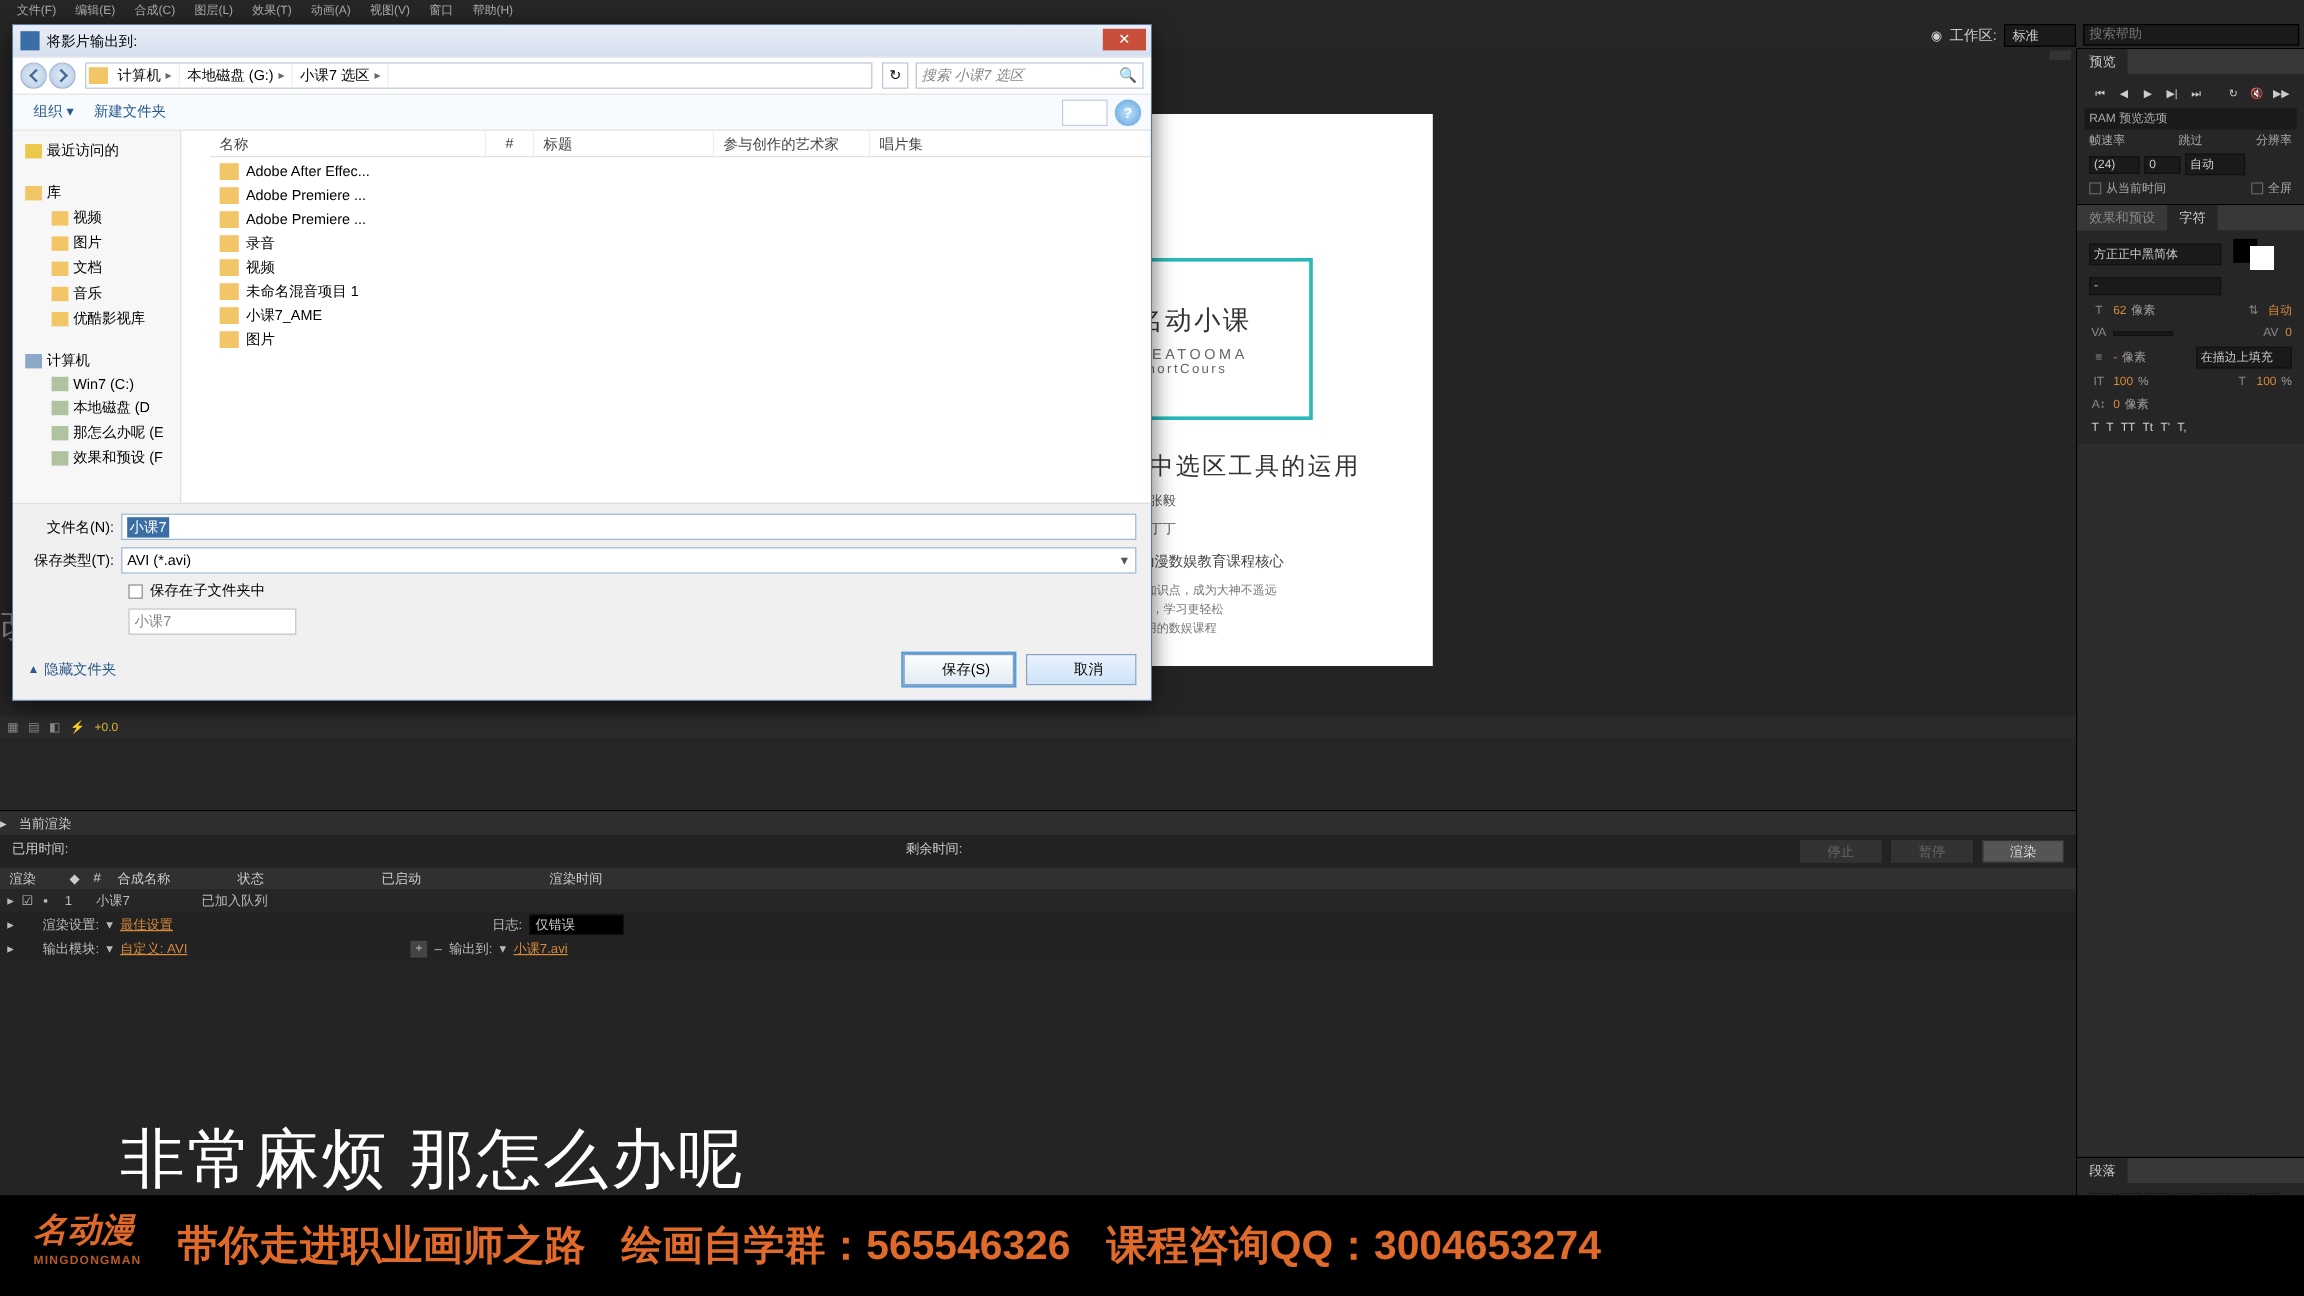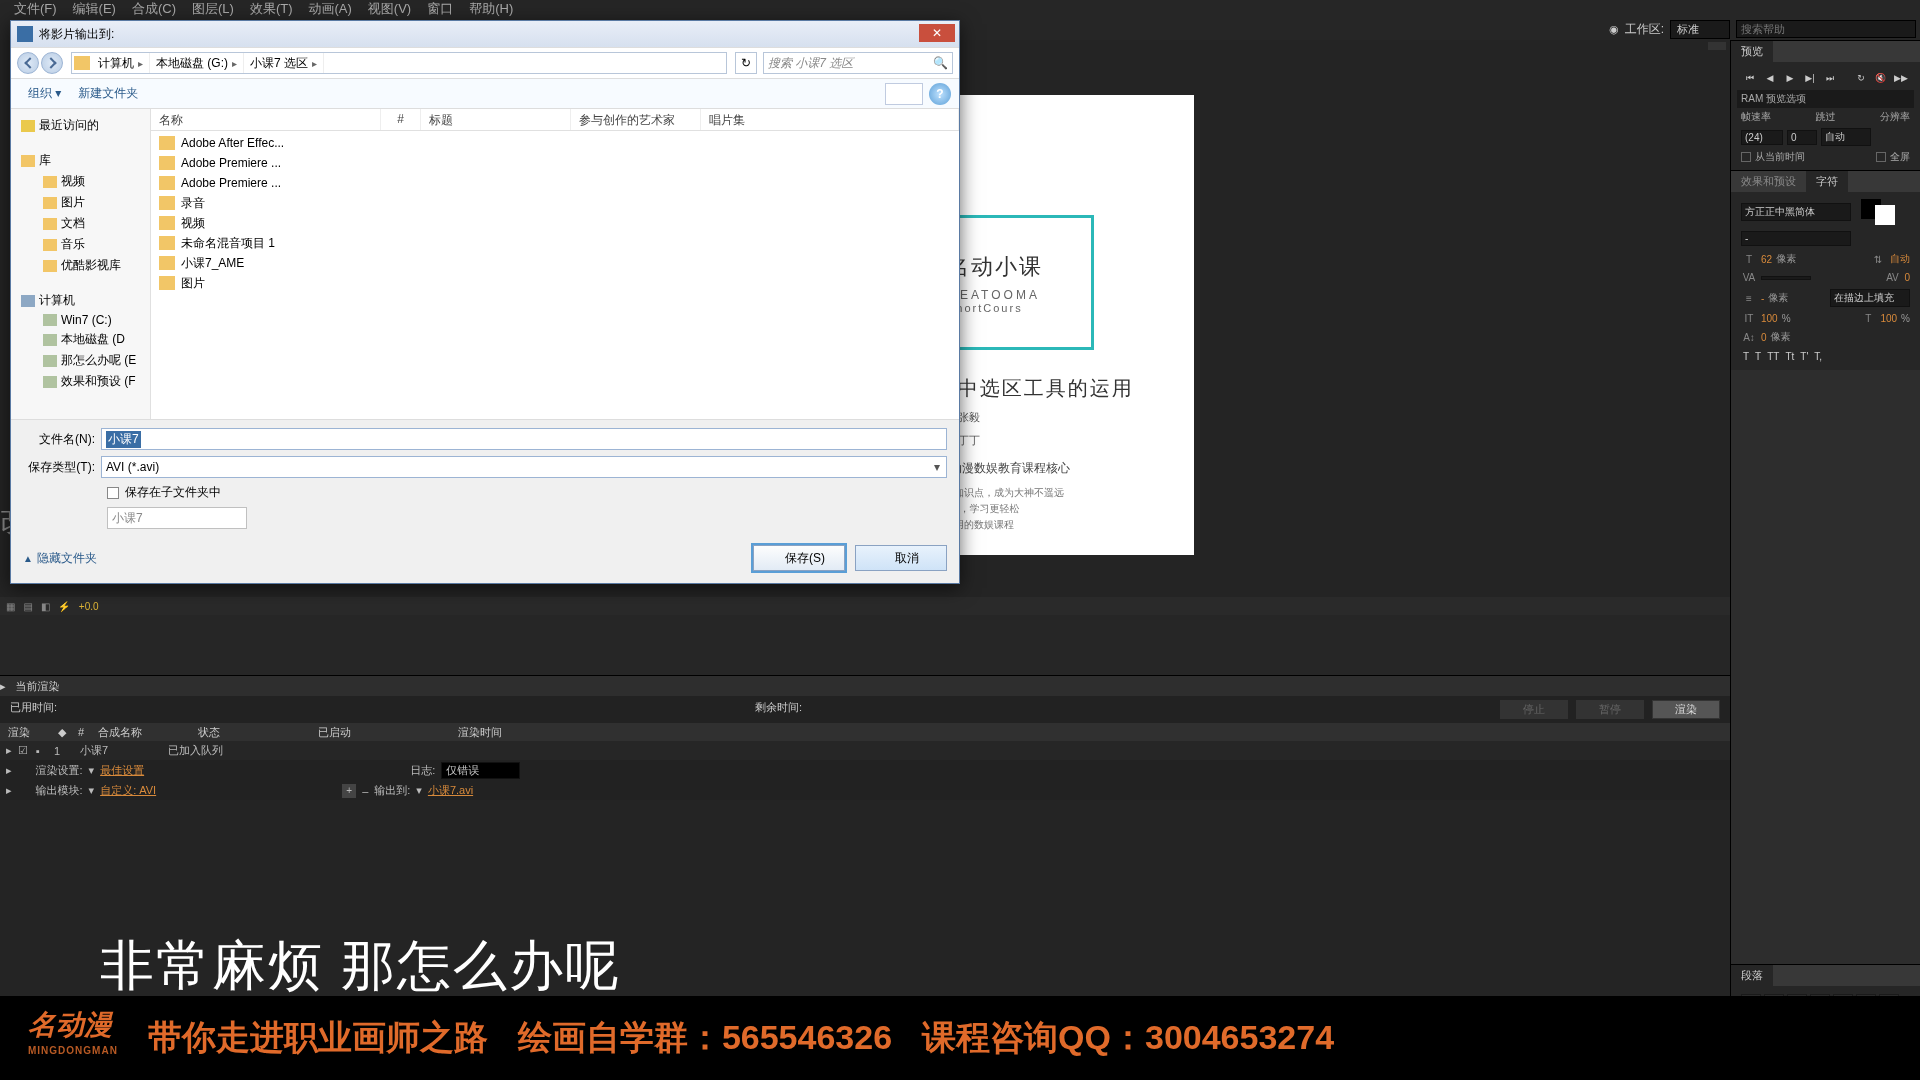--- a/index.html
+++ b/index.html
@@ -1,19 +1,19 @@
 <!DOCTYPE html>
 <html><head>
 <meta charset="utf-8">
 <style>
 * { margin:0; padding:0; box-sizing:border-box; font-family:"Microsoft YaHei",SimSun,Arial,sans-serif; }
 body { background:#262626; color:#ccc; font-size:11px; overflow:hidden; width:1920px; height:1080px; position:relative; }
 
 
-.menubar { background:#262626; height:18px; display:flex; align-items:center; padding:0 6px; font-size:13px; color:#aaa; }
+.menubar { background:#262626; height:18px; display:flex; align-items:center; padding:0 6px; font-size:10px; color:#aaa; }
 .menubar span { padding:0 8px; cursor:default; }
 
 
 .topbar { position:absolute; top:18px; right:0; left:0; height:22px; background:#262626; display:flex; justify-content:flex-end; align-items:center; gap:6px; padding-right:4px;}
 .topbar .ws-label { color:#ccc; font-size:12px; }
 .topbar .ws-sel { background:#1a1a1a; border:1px solid #000; color:#ccc; padding:1px 30px 1px 6px; font-size:11px;}
 .topbar .search { background:#1a1a1a; border:1px solid #000; color:#888; width:180px; padding:2px 4px; font-size:11px;}
 
 
 .workspace { position:absolute; top:40px; left:0; right:0; bottom:0; }
@@ -111,21 +111,21 @@
 .dlg-body { display:flex; height:310px; background:#fff; }
 .dlg-tree { width:140px; border-right:1px solid #e0e0e0; overflow:auto; padding:4px 0; background:#f7f7f7;}
 .tree-group { padding:2px 0 0 8px;}
 .tree-item { display:flex; align-items:center; gap:4px; padding:2px 2px; font-size:12px; cursor:default;}
 .tree-item .ticon2 { width:14px; height:12px; background:#f2c667; flex:0 0 auto;}
 .tree-item .ticon2.star { background:#eac94c;}
 .tree-item .ticon2.pc { background:#8da8c4;}
 .tree-item .ticon2.drv { background:#b0c3a0;}
 .tree-sub { padding-left:22px; }
 
-.dlg-list { flex:1; position:relative; }
+.dlg-list { flex:1; position:relative;margin-left:24px; }
 .list-head { display:flex; height:22px; border-bottom:1px solid #e0e0e0; font-size:12px; color:#444; }
 .list-head span { padding:3px 8px; border-right:1px solid #eee; }
 .list-head .c-name { width:230px; }
 .list-head .c-num { width:40px; text-align:center;}
 .list-head .c-title { width:150px;}
 .list-head .c-artist { width:130px;}
 .list-head .c-album { flex:1;}
 .list-rows { padding:2px 0; }
 .list-row { display:flex; align-items:center; height:20px; padding:0 8px; font-size:12px;}
 .list-row .ficon { width:16px; height:14px; background:#f2c667; margin-right:6px; flex:0 0 auto;}

